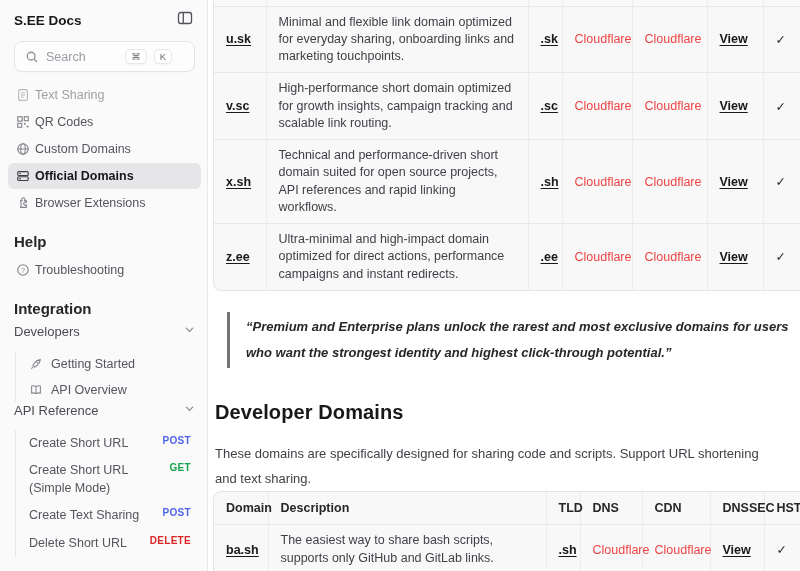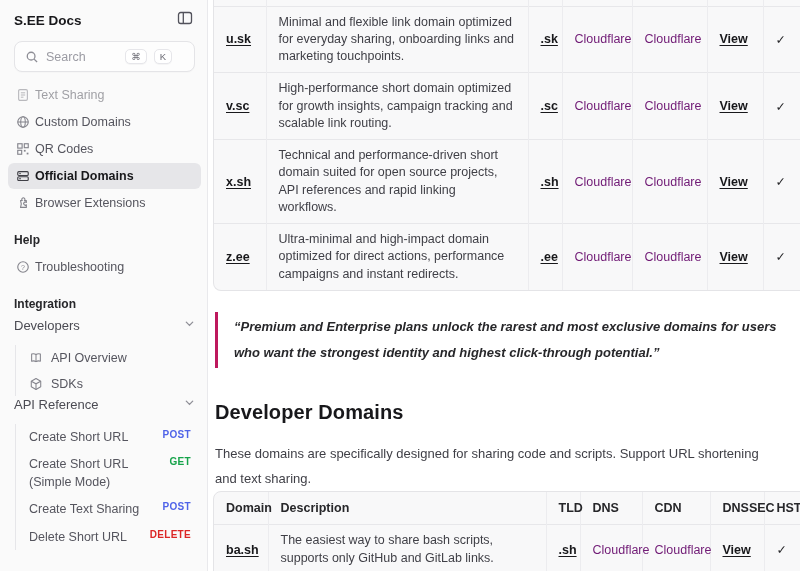--- a/index.html
+++ b/index.html
@@ -20,21 +20,21 @@
   .searchbox input::placeholder { color:#9b9ba3; }
   .search-ic { color:#8e8e96; display:flex; }
   .keycap { font-size:9.5px; color:#6b6b74; background:#fff; border:1px solid #e6e6ea;
     border-radius:5px; padding:2px 5px; line-height:1; box-shadow:0 1px 0 rgba(0,0,0,.03); }
   .nav-item { display:flex; align-items:center; gap:5px; height:26px; padding:0 8px; margin:0 -6px 1px -6px;
     border-radius:6px; font-size:12.5px; color:#55555e; cursor:pointer; }
   .nav-item .ic { display:flex; color:#85858d; }
   .nav-item.active { background:#e6e6e9; color:#18181b; font-weight:700; }
   .nav-item.active .ic { color:#3f3f46; }
   .nav-item.faded { opacity:.55; }
-  .sec-head { font-size:12px; font-weight:700; color:#27272a; margin:17px 0 7px 0; }
+  .sec-head { font-size:15px; font-weight:700; color:#27272a; margin:17px 0 7px 0; }
   .group-head { display:flex; align-items:flex-start; justify-content:space-between; height:25px;
     font-size:13px; color:#4b4b53; margin-bottom:2px; cursor:pointer; }
   .chev { color:#8e8e96; display:flex; }
   .sub-list { border-left:1px solid #e6e6e9; margin-left:1px; padding-left:9px; }
   .sub-item { display:flex; align-items:center; gap:8px; min-height:25px; padding:2px 4px; margin-bottom:1px;
     font-size:12.5px; color:#55555e; border-radius:6px; cursor:pointer; }
   .sub-item .ic { display:flex; color:#85858d; }
   .api-item { display:flex; align-items:flex-start; justify-content:space-between; gap:8px;
     min-height:25px; padding:4px 4px; margin-bottom:1px; font-size:12.5px; color:#55555e; border-radius:6px; cursor:pointer; }
   .api-item .lbl { line-height:1.45; max-width:118px; }
@@ -49,29 +49,29 @@
   .tbl-wrap.top-cut { border-top:none; border-radius:0 0 8px 8px; overflow:hidden; }
   .tbl-wrap.bottom-cut { border-radius:8px 8px 0 0; margin-top:0; }
   table { border-collapse:collapse; width:612px; table-layout:fixed; }
   td, th { border-left:1px solid #ececef; border-top:1px solid #e7e7ea;
     padding:7px 12px; font-size:12.5px; vertical-align:middle; text-align:left; }
   td:first-child, th:first-child { border-left:none; }
   tr:first-child > td, tr:first-child > th { border-top:none; }
   th { font-weight:700; color:#27272a; padding-top:9px; padding-bottom:9px; }
   .c-desc { color:#3f3f46; line-height:1.38; }
   a.cell-link { color:#18181b; font-weight:600; text-decoration:underline; text-underline-offset:2px; cursor:pointer; }
-  .c-plain { color:#701a75;text-align:center; }
+  .c-plain { color:#ef4444;text-align:center; }
   .c-check { color:#27272a; }
   .partial-row td { padding:0; height:6px; border-top:none; }
   col.w-dom{width:52px} col.w-desc{width:262px} col.w-tld{width:34px}
   col.w-dns{width:70px} col.w-cdn{width:75px} col.w-sec{width:56px} col.w-hsts{width:63px}
   col.w2-dom{width:54px} col.w2-desc{width:278px} col.w2-tld{width:34px}
   col.w2-dns{width:62px} col.w2-cdn{width:68px} col.w2-sec{width:54px} col.w2-hsts{width:62px}
 
-  .quote { margin:21px 0 0 2px; border-left:3px solid #be185d; padding:2px 0 2px 16px;
+  .quote { margin:21px 0 0 14px; border-left:3px solid #737373; padding:2px 0 2px 16px;
     width:572px; font-style:italic; font-weight:700; font-size:13px; line-height:2.0; color:#27272a; }
   .h2 { margin:33px 0 0 2px; font-size:20px; font-weight:700; color:#18181b; letter-spacing:.1px; }
   .intro { margin:17px 0 0 2px; width:568px; font-size:13px; line-height:1.95; color:#3f3f46; }
   .dev-tbl-margin { margin-top:21px; }
 </style>
 </head>
 <body>
 
 <div class="app">
 
@@ -108,41 +108,41 @@
             <line x1="5.5" y1="8" x2="10.5" y2="8" stroke="currentColor" stroke-width="1.2"></line>
             <line x1="5.5" y1="10.5" x2="8.5" y2="10.5" stroke="currentColor" stroke-width="1.2"></line>
           </svg>
       </span>
       <span>Text Sharing</span>
     </div>
 
     <div class="nav-item">
       <span class="ic">
         <svg width="14" height="14" viewBox="0 0 16 16">
-            <circle cx="8" cy="8" r="6" fill="none" stroke="currentColor" stroke-width="1.3"></circle>
-            <line x1="2" y1="8" x2="14" y2="8" stroke="currentColor" stroke-width="1.2"></line>
-            <ellipse cx="8" cy="8" rx="2.6" ry="6" fill="none" stroke="currentColor" stroke-width="1.2"></ellipse>
-          </svg>
-      </span>
-      <span>Custom Domains</span>
-    </div>
-
-    <div class="nav-item">
-      <span class="ic">
-        <svg width="14" height="14" viewBox="0 0 16 16">
             <rect x="2" y="2" width="5" height="5" fill="none" stroke="currentColor" stroke-width="1.3"></rect>
             <rect x="9.5" y="2" width="4.5" height="4.5" fill="none" stroke="currentColor" stroke-width="1.3"></rect>
             <rect x="2" y="9.5" width="4.5" height="4.5" fill="none" stroke="currentColor" stroke-width="1.3"></rect>
             <rect x="9" y="9" width="2" height="2" fill="currentColor"></rect>
             <rect x="12.2" y="12.2" width="2" height="2" fill="currentColor"></rect>
           </svg>
       </span>
       <span>QR Codes</span>
     </div>
 
+    <div class="nav-item">
+      <span class="ic">
+        <svg width="14" height="14" viewBox="0 0 16 16">
+            <circle cx="8" cy="8" r="6" fill="none" stroke="currentColor" stroke-width="1.3"></circle>
+            <line x1="2" y1="8" x2="14" y2="8" stroke="currentColor" stroke-width="1.2"></line>
+            <ellipse cx="8" cy="8" rx="2.6" ry="6" fill="none" stroke="currentColor" stroke-width="1.2"></ellipse>
+          </svg>
+      </span>
+      <span>Custom Domains</span>
+    </div>
+
     <div class="nav-item active">
       <span class="ic">
         <svg width="14" height="14" viewBox="0 0 16 16">
             <rect x="2" y="3" width="12" height="4.4" rx="1.2" fill="none" stroke="currentColor" stroke-width="1.3"></rect>
             <rect x="2" y="8.8" width="12" height="4.4" rx="1.2" fill="none" stroke="currentColor" stroke-width="1.3"></rect>
             <circle cx="4.6" cy="5.2" r=".9" fill="currentColor"></circle>
             <circle cx="4.6" cy="11" r=".9" fill="currentColor"></circle>
           </svg>
       </span>
       <span>Official Domains</span>
@@ -174,37 +174,38 @@
     <div class="group-head">
       <span>Developers</span>
       <span class="chev">
         <svg width="11" height="11" viewBox="0 0 12 12">
             <polyline points="2.5,4.5 6,8 9.5,4.5" fill="none" stroke="currentColor" stroke-width="1.4" stroke-linecap="round"></polyline>
           </svg>
       </span>
     </div>
 
     <div class="sub-list">
+      <div class="sub-item">
+        <span class="ic">
+          <svg width="14" height="14" viewBox="0 0 16 16">
+              <path d="M13 3c-2.8.3-5 1.6-6.7 3.9L4.4 9.4 6.6 11.6l2.5-1.9C11.4 8 12.7 5.8 13 3z" fill="none" stroke="currentColor" stroke-width="1.2" stroke-linejoin="round"></path>
+              <circle cx="9.6" cy="6.4" r=".9" fill="currentColor"></circle>
+              <path d="M4.5 11.5 3 13" stroke="currentColor" stroke-width="1.2" stroke-linecap="round"></path>
+            </svg>
+        </span>
+        <span>Getting Started</span>
+      </div>
       <div class="sub-item">
         <span class="ic">
           <svg width="14" height="14" viewBox="0 0 16 16">
               <path d="M8 4C6.6 3 4.6 2.9 3 3.4v8.2c1.6-.5 3.6-.4 5 .6 1.4-1 3.4-1.1 5-.6V3.4C11.4 2.9 9.4 3 8 4z" fill="none" stroke="currentColor" stroke-width="1.2" stroke-linejoin="round"></path>
               <line x1="8" y1="4" x2="8" y2="12" stroke="currentColor" stroke-width="1.2"></line>
             </svg>
         </span>
         <span>API Overview</span>
-      </div>
-      <div class="sub-item">
-        <span class="ic">
-          <svg width="14" height="14" viewBox="0 0 16 16">
-              <path d="M8 1.8 13.4 4.8v6.4L8 14.2 2.6 11.2V4.8z" fill="none" stroke="currentColor" stroke-width="1.2" stroke-linejoin="round"></path>
-              <path d="M2.6 4.8 8 7.8l5.4-3M8 7.8v6.4" fill="none" stroke="currentColor" stroke-width="1.2"></path>
-            </svg>
-        </span>
-        <span>SDKs</span>
       </div>
     </div>
 
     <div class="group-head">
       <span>API Reference</span>
       <span class="chev">
         <svg width="11" height="11" viewBox="0 0 12 12">
             <polyline points="2.5,4.5 6,8 9.5,4.5" fill="none" stroke="currentColor" stroke-width="1.4" stroke-linecap="round"></polyline>
           </svg>
       </span>

